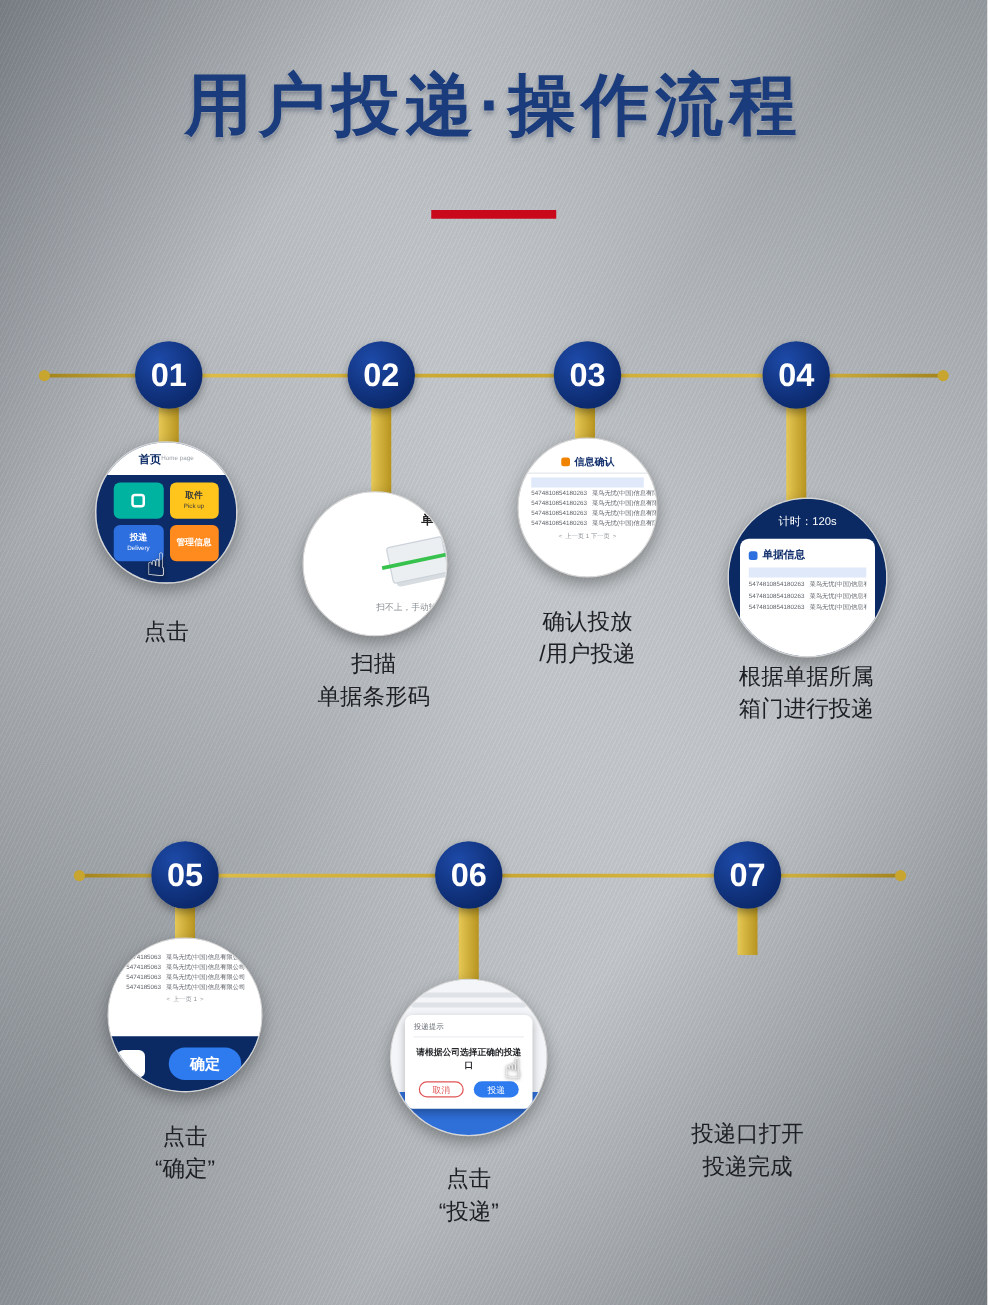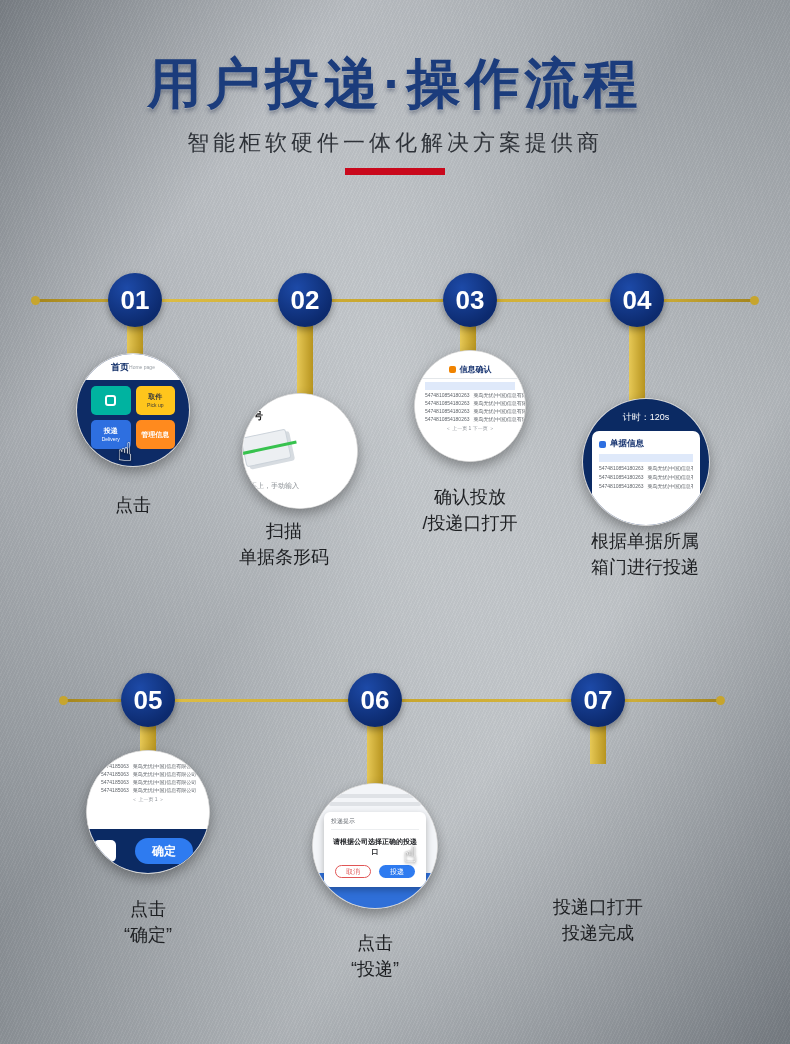--- a/index.html
+++ b/index.html
@@ -45,40 +45,40 @@
   .t1{left:76px;top:353px;width:114px;height:114px;}
   .t2{left:242px;top:393px;width:116px;height:116px;}
   .t3{left:414px;top:350px;width:112px;height:112px;}
   .t4{left:582px;top:398px;width:128px;height:128px;}
   .t5{left:86px;top:750px;width:124px;height:124px;}
   .t6{left:312px;top:783px;width:126px;height:126px;}
   .t7{left:540px;top:757px;width:116px;height:116px;}
   
   .caption { position:absolute; width:190px; text-align:center; font-size:18px;
     line-height:26px; color:#1d1f22; font-weight:500; z-index:2; }
-  .c1{left:38px;top:492px;} .c2{left:189px;top:518px;} .c3{left:375px;top:484px;}
+  .c1{left:38px;top:492px;} .c2{left:204px;top:518px;} .c3{left:375px;top:484px;}
   .c4{left:550px;top:528px;} .c5{left:53px;top:896px;} .c6{left:280px;top:930px;}
   .c7{left:503px;top:894px;}
   
   .scr-home { width:100%; height:100%; background:#0d2b66; position:relative; }
   .home-top { height:26px; background:#fff; display:flex; flex-direction:row; align-items:center; justify-content:center; }
   .home-title { font-size:9px; line-height:10px; font-weight:700; color:#0d2b66; }
   .home-sub { font-size:5px; line-height:6px; color:#9aa0a6; }
   .home-grid { display:grid; grid-template-columns:1fr 1fr; gap:5px; padding:6px 14px 0; }
   .tile { height:29px; border-radius:5px; display:flex; flex-direction:column; align-items:center; justify-content:center;
     font-size:7px; line-height:8px; color:#fff; font-weight:700; }
   .tile .en { font-size:5px; font-weight:400; }
   .tile.teal{background:#00b3a0;} .tile.yellow{background:#ffc51c;color:#3a3a3a;}
   .tile.blue{background:#2e6fe0;} .tile.orange{background:#ff8a1e;}
   .tile-ic { width:11px; height:11px; border:2px solid #fff; border-radius:3px; }
   .hand { position:absolute; font-size:26px; color:#fff;
     text-shadow:0 0 2px #333, 0 2px 3px rgba(0,0,0,0.55); z-index:4; }
   .hand-home { bottom:-2px; left:40px; }
   
-  .scr-scan { width:100%; height:100%; background:#fff; position:relative; display:flex; flex-direction:column; align-items:flex-start; }
+  .scr-scan { width:100%; height:100%; background:#fff; position:relative; display:flex; flex-direction:column; align-items:flex-end; }
   .scan-title { margin-top:15px; font-size:10px; font-weight:700; color:#222; }
   .scan-card { margin-top:10px; width:46px; height:30px; background:#eceff2; border:1px solid #ccd3da;
     border-radius:3px; transform:rotate(-12deg); position:relative; box-shadow:3px 3px 0 #d7dce1; }
   .scan-line { position:absolute; left:-7px; top:13px; width:60px; height:3px; background:#37c24e; }
   .scan-hint { position:absolute; bottom:17px; font-size:7px; color:#8a8f94; }
   
   .scr-info { width:100%; height:100%; background:#fff; display:flex; flex-direction:column; padding-top:13px; }
   .info-head { display:flex; align-items:center; justify-content:center; gap:4px; padding-bottom:3px; border-bottom:1px solid #e4e7ea; }
   .info-logo { width:7px; height:7px; background:#f08300; border-radius:2px; }
   .info-title { font-size:8px; font-weight:700; color:#13306e; }
@@ -126,21 +126,20 @@
   .door-status { position:absolute; left:0; right:0; bottom:17px; text-align:center;
     font-size:8px; font-weight:700; color:#13306e; }
   .door-sub { position:absolute; left:30px; right:30px; bottom:9px; height:4px; background:#c9ccd1; border-radius:2px; }
 </style>
 </head>
 <body>
 
 <div class="canvas">
 
   <div class="title">用户投递·操作流程</div>
-  <div class="subtitle">智能柜软硬件一体化解决方案提供商</div>
   <div class="red-bar"></div>
 
   <div class="gold-line gl1"></div>
   <div class="gold-line gl2"></div>
   <div class="dot" style="left:31px;top:296px;"></div>
   <div class="dot" style="left:750px;top:296px;"></div>
   <div class="dot" style="left:59px;top:696px;"></div>
   <div class="dot" style="left:716px;top:696px;"></div>
 
   <div class="bar b1"></div>
@@ -294,21 +293,21 @@
 
   <div class="caption c1">
     <div>点击</div>
   </div>
   <div class="caption c2">
     <div>扫描</div>
     <div>单据条形码</div>
   </div>
   <div class="caption c3">
     <div>确认投放</div>
-    <div>/投递口打开</div>
+    <div>/用户投递</div>
   </div>
   <div class="caption c4">
     <div>根据单据所属</div>
     <div>箱门进行投递</div>
   </div>
   <div class="caption c5">
     <div>点击</div>
     <div>“确定”</div>
   </div>
   <div class="caption c6">

